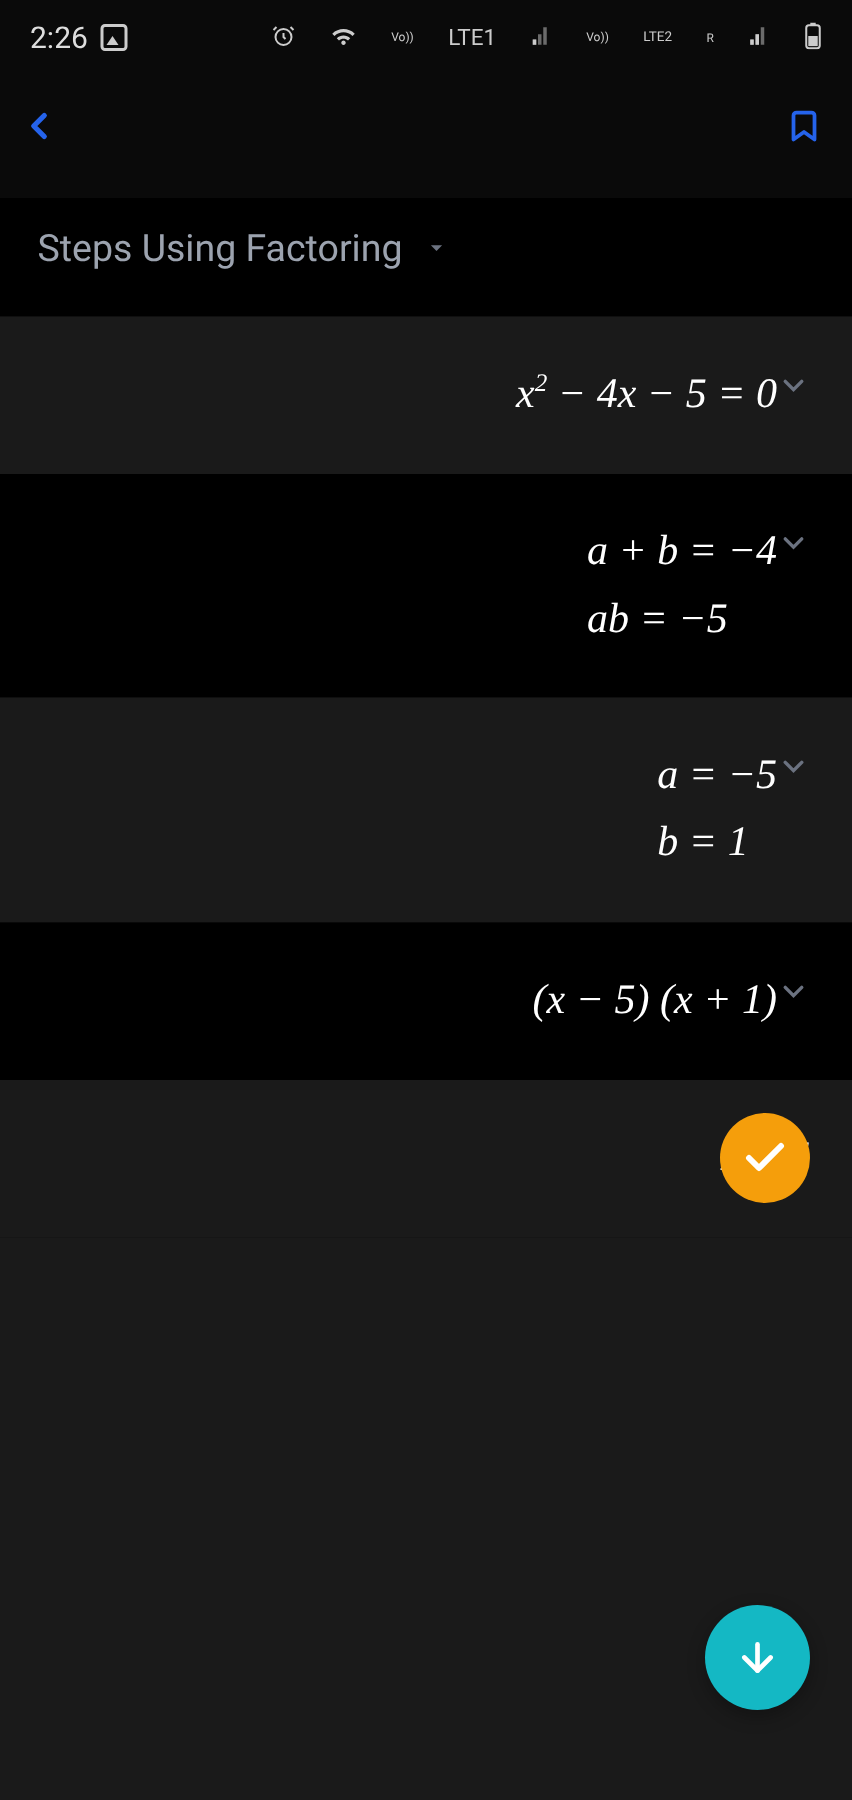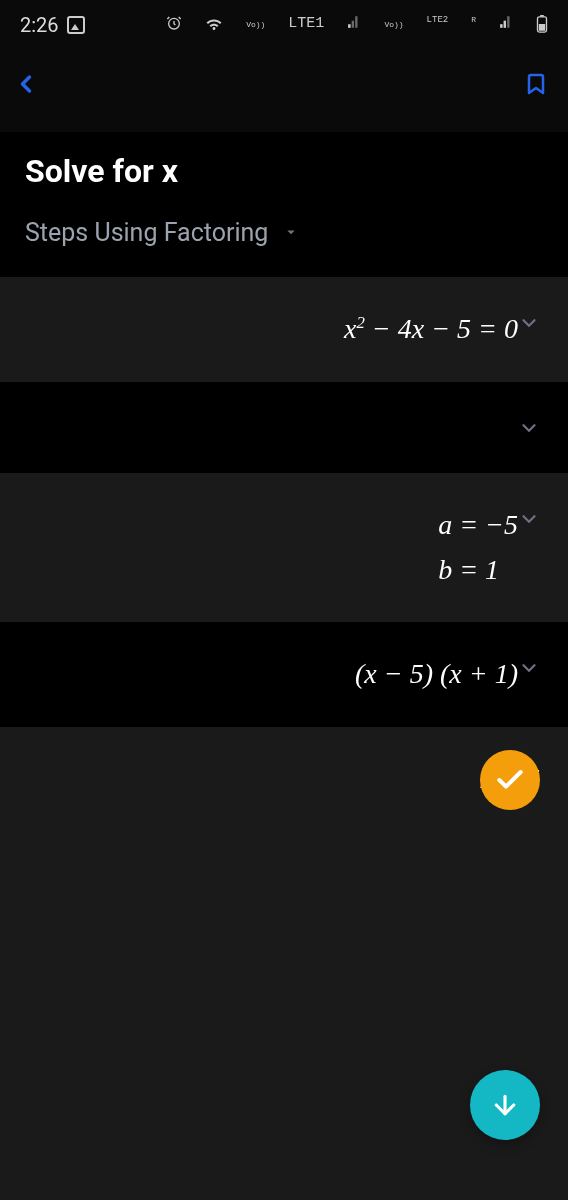--- a/index.html
+++ b/index.html
@@ -25,24 +25,24 @@
     }
     .status-left {
       display: flex;
       align-items: center;
       gap: 8px;
       font-size: 20px;
       color: #ddd;
     }
     .status-right {
       display: flex;
+      align-items: center;
       gap: 23px;
       color: #ccc;
       font-size: 11px;
-      font-family: Liberation Mono, monospace;
     }
     .nav-bar {
       display: flex;
       justify-content: space-between;
       align-items: center;
       padding: 20px 20px 30px 12px;
     }
     .back-btn {
       color: #2563eb;
       cursor: pointer;
@@ -220,21 +220,20 @@
         </svg>
     </span>
     <span class="bookmark-btn">
       <svg width="24" height="28" viewBox="0 0 24 24" fill="none" stroke="#2563eb" stroke-width="2.5" stroke-linecap="round" stroke-linejoin="round">
           <path d="M19 21l-7-5-7 5V5a2 2 0 0 1 2-2h10a2 2 0 0 1 2 2z"></path>
         </svg>
     </span>
   </div>
 
   <div class="title-section">
-    <h1 class="title">Solve for x</h1>
     <div class="method-selector">
       <span>Steps Using Factoring</span>
       <span>
         <svg width="18" height="18" viewBox="0 0 24 24" fill="#6b7280">
             <path d="M7 10l5 5 5-5z"></path>
           </svg>
       </span>
     </div>
   </div>
 
@@ -243,20 +242,24 @@
       <span class="math-line" id="eq1"><i>x</i><sup>2</sup> − 4<i>x</i> − 5 = 0</span>
     </div>
     <span class="chevron">
       <svg width="22" height="22" viewBox="0 0 24 24" fill="none" stroke="#6b7280" stroke-width="2.5" stroke-linecap="round">
           <polyline points="6 9 12 15 18 9"></polyline>
         </svg>
     </span>
   </div>
 
   <div class="step-card step-darker">
+    <div class="math-text">
+      <span class="math-line">a + b = −4</span>
+      <span class="math-line">ab = −5</span>
+    </div>
     <span class="chevron">
       <svg width="22" height="22" viewBox="0 0 24 24" fill="none" stroke="#6b7280" stroke-width="2.5" stroke-linecap="round">
           <polyline points="6 9 12 15 18 9"></polyline>
         </svg>
     </span>
   </div>
 
   <div class="step-card step-dark">
     <div class="math-text">
       <span class="math-line">a = −5</span>

